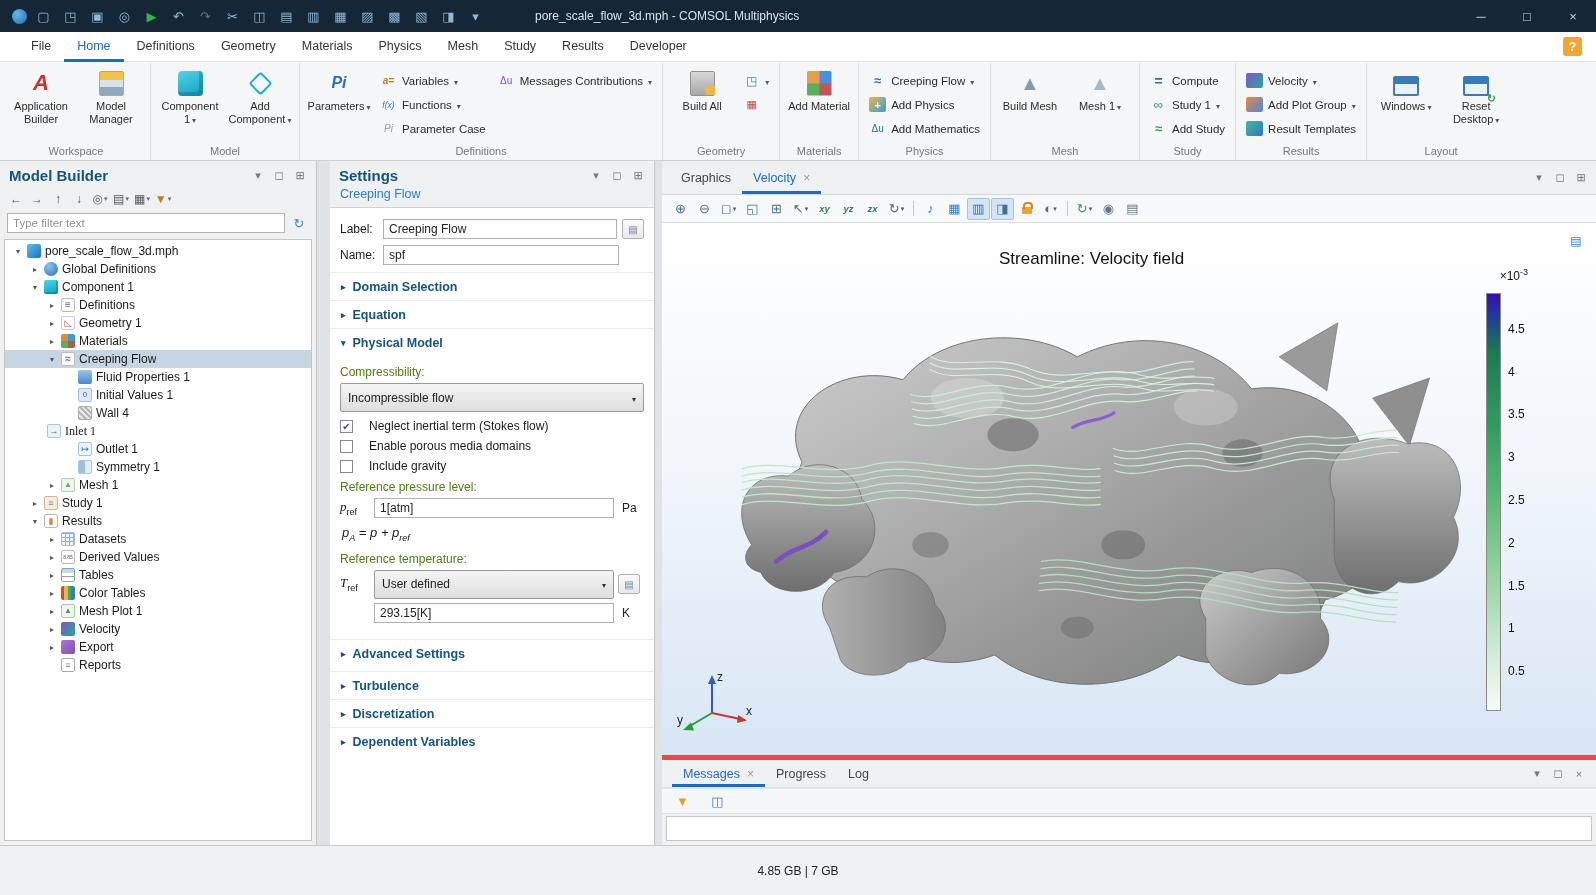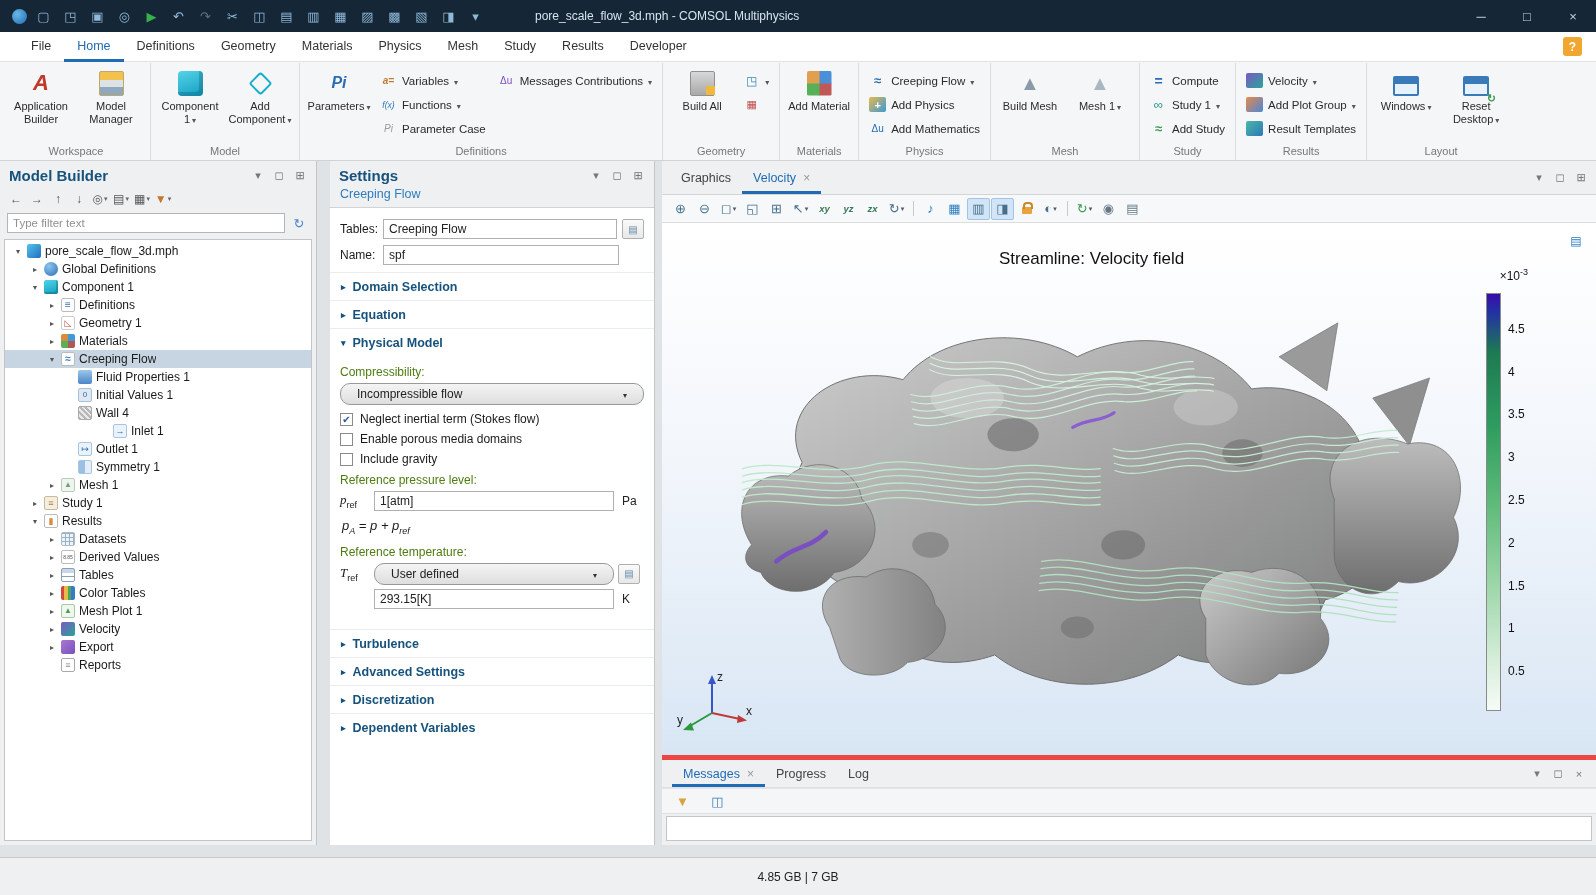--- a/index.html
+++ b/index.html
@@ -122,27 +122,27 @@
   .flabel{width:38px;flex:none}
   .tin{width:236px;height:20px;border:1px solid #b0b0b0;padding:0 5px;font-size:12px;font-family:"Liberation Sans",sans-serif;color:#222;background:#fff}
   .mini-btn{width:22px;height:20px;border:1px solid #b0b0b0;background:linear-gradient(#fafafa,#e8e8e8);border-radius:2px;display:flex;align-items:center;justify-content:center}
   .mini-btn::before{content:"▤";color:#6a8aa8;font-size:10px}
   .sec{display:flex;align-items:center;gap:7px;padding:7px 11px 6px;border-top:1px solid #ececec;color:#17527c;font-weight:bold;font-size:12.5px;margin-top:4px}
   .sec::before{content:"▸";font-size:9px;color:#17527c}
   .sec.open::before{content:"▾"}
   .sec.tight{margin-top:0}
   .pm-body{padding:2px 10px 12px}
   .fieldlabel{margin:7px 0 4px;color:#4d7c0f}
-  .select{display:flex;align-items:center;height:22px;border:1px solid #999;background:linear-gradient(#f4f4f4,#dedede);padding:0 16px;border-radius:10px}
+  .select{display:flex;align-items:center;height:29px;border:1px solid #999;background:linear-gradient(#f4f4f4,#dedede);padding:0 7px;border-radius:2px}
   .select .sval{flex:1;color:#222}
   .select .scaret::before{color:#333}
   .select.full{width:100%}
   .select.w240{width:240px}
   .cb-list{margin-top:7px}
-  .cbrow{display:flex;align-items:center;gap:7px;margin:6px 0}
+  .cbrow{display:flex;align-items:center;gap:16px;margin:6px 0}
   .cbox{width:13px;height:13px;border:1px solid #8a8a8a;background:#fff;display:flex;align-items:center;justify-content:center;flex:none}
   .cbrow.checked .cbox::after{content:"✔";font-size:10px;color:#2456a4}
   .inrow{display:flex;align-items:center;gap:4px;margin:4px 0}
   .sym{width:30px;flex:none;font-size:13px}
   .sym i{font-family:"Liberation Serif",serif}
   .sym sub,.eq sub{font-size:9px}
   .inrow .tin{width:240px}
   .unit{margin-left:4px;color:#222}
   .eq{margin:7px 0 9px 2px;font-size:13px;font-family:Liberation Sans, sans-serif}
   .eq .pre{white-space:pre}
@@ -177,21 +177,21 @@
   .triad{position:absolute;left:14px;bottom:14px;width:80px;height:72px}
   .triad text{font-size:12px;fill:#222;font-family:"Liberation Sans",sans-serif}
 
   
   .msg-block{border-top:5px solid #ef4444;background:#eef0f1}
   .msg-tabs{height:28px;display:flex;align-items:stretch;padding:0 10px}
   .msg-toolbar{height:26px;background:#f5f6f7;border-top:1px solid #e4e4e4;border-bottom:1px solid #e0e0e0;display:flex;align-items:center;gap:12px;padding:0 9px}
   .msg-content{height:25px;margin:2px 4px 4px;background:#fff;border:1px solid #c5c5c5}
 
   
-  .statusbar{position:absolute;left:0;right:0;bottom:0;height:38px;background:#eef0f1;border-top:1px solid #c9c9c9;display:flex;align-items:center;justify-content:center;font-size:12px;color:#222}
+  .statusbar{position:absolute;left:0;right:0;bottom:0;height:50px;background:#eef0f1;border-top:1px solid #c9c9c9;display:flex;align-items:center;justify-content:center;font-size:12px;color:#222}
 </style>
 </head>
 <body>
 
 <div class="titlebar">
   <div class="qat">
 
       <span class="qbtn logo">
         <span class="logo-dot" style="display: block;"></span>
       </span>
@@ -613,21 +613,21 @@
         <span class="node-icon initial-values-icon"></span>
         <span class="node-label">Initial Values 1</span>
       </div>
 
       <div class="tree-row" style="padding-left: 59px;">
         <span class="twisty"></span>
         <span class="node-icon wall-icon"></span>
         <span class="node-label">Wall 4</span>
       </div>
 
-      <div class="tree-row" style="padding-left: 94px;">
+      <div class="tree-row" style="padding-left: 28px; font-family: Liberation Serif, serif;">
         <span class="twisty"></span>
         <span class="node-icon inlet-icon"></span>
         <span class="node-label">Inlet 1</span>
       </div>
 
       <div class="tree-row" style="padding-left: 59px;">
         <span class="twisty"></span>
         <span class="node-icon outlet-icon"></span>
         <span class="node-label">Outlet 1</span>
       </div>
@@ -712,21 +712,21 @@
     <div class="panel-hicons">
 
     <span class="phbtn"><span>▾</span></span>
         <span class="phbtn"><span>◻</span></span>
         <span class="phbtn"><span>⊞</span></span>
       </div>
   </div>
   <div class="set-sub">Creeping Flow</div>
   <div class="set-body">
     <div class="form-row">
-      <span class="flabel">Tables:</span>
+      <span class="flabel">Label:</span>
       <input class="tin" value="Creeping Flow" style="">
       <span class="mini-btn"></span>
     </div>
     <div class="form-row">
       <span class="flabel">Name:</span>
       <input class="tin" value="spf" style="">
     </div>
 
     <div class="sec">
         <span>Domain Selection</span>
@@ -777,25 +777,25 @@
         </div>
         <span class="mini-btn"></span>
       </div>
       <div class="inrow">
         <span class="sym"></span>
         <input class="tin" value="293.15[K]" style="">
         <span class="unit">K</span>
       </div>
     </div>
 
+    <div class="sec tight">
+        <span>Advanced Settings</span>
+      </div>
     <div class="sec">
         <span>Turbulence</span>
-      </div>
-    <div class="sec tight">
-        <span>Advanced Settings</span>
       </div>
     <div class="sec tight">
         <span>Discretization</span>
       </div>
     <div class="sec tight">
         <span>Dependent Variables</span>
       </div>
   </div>
 </div>
 

